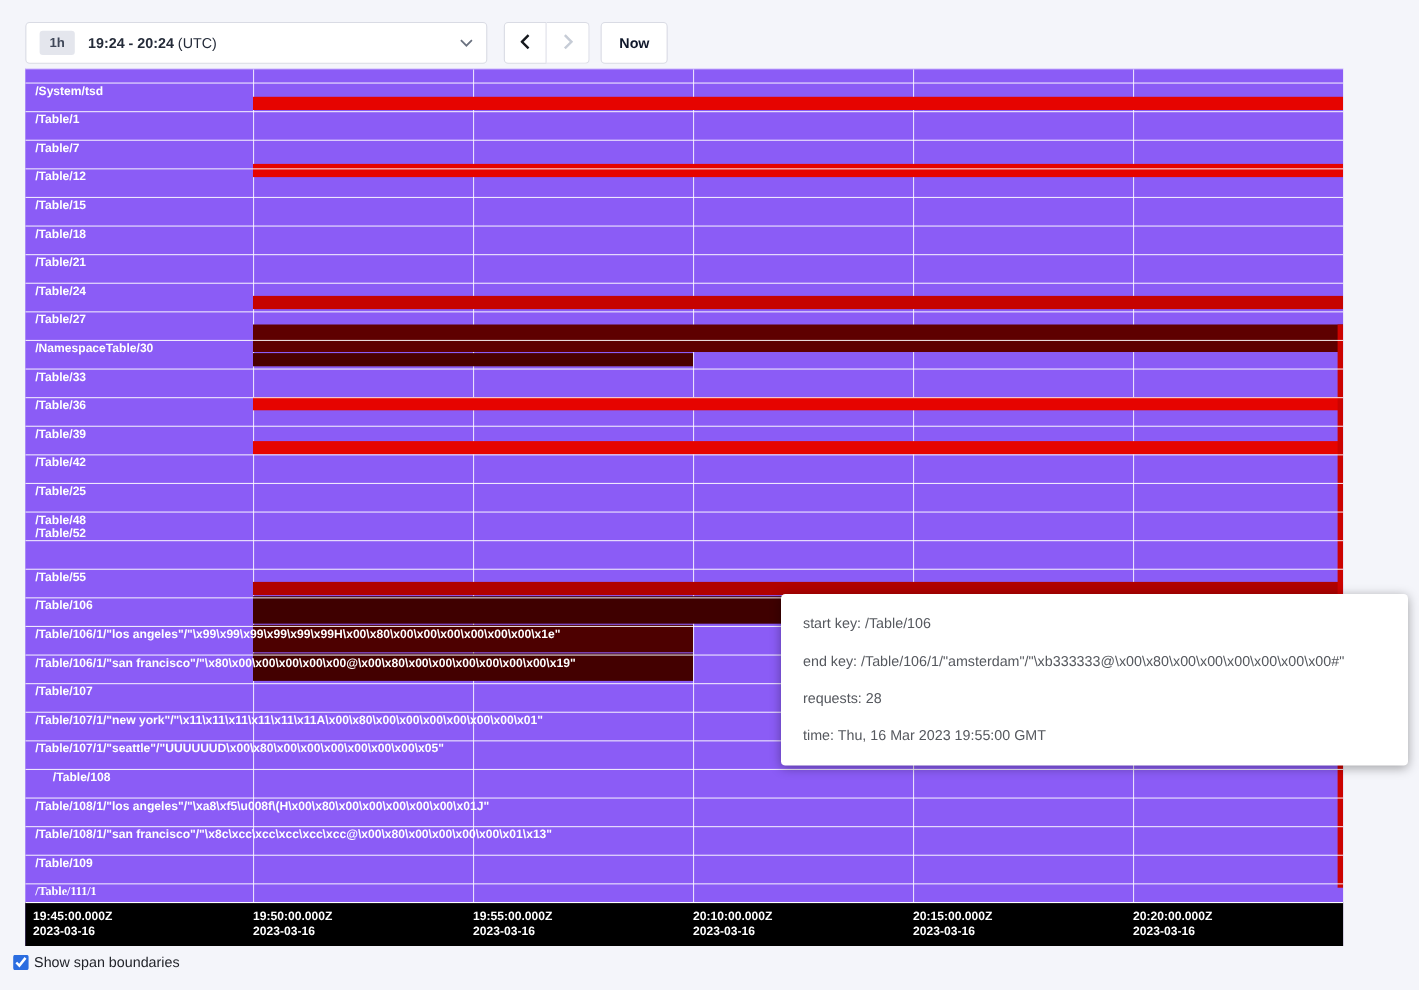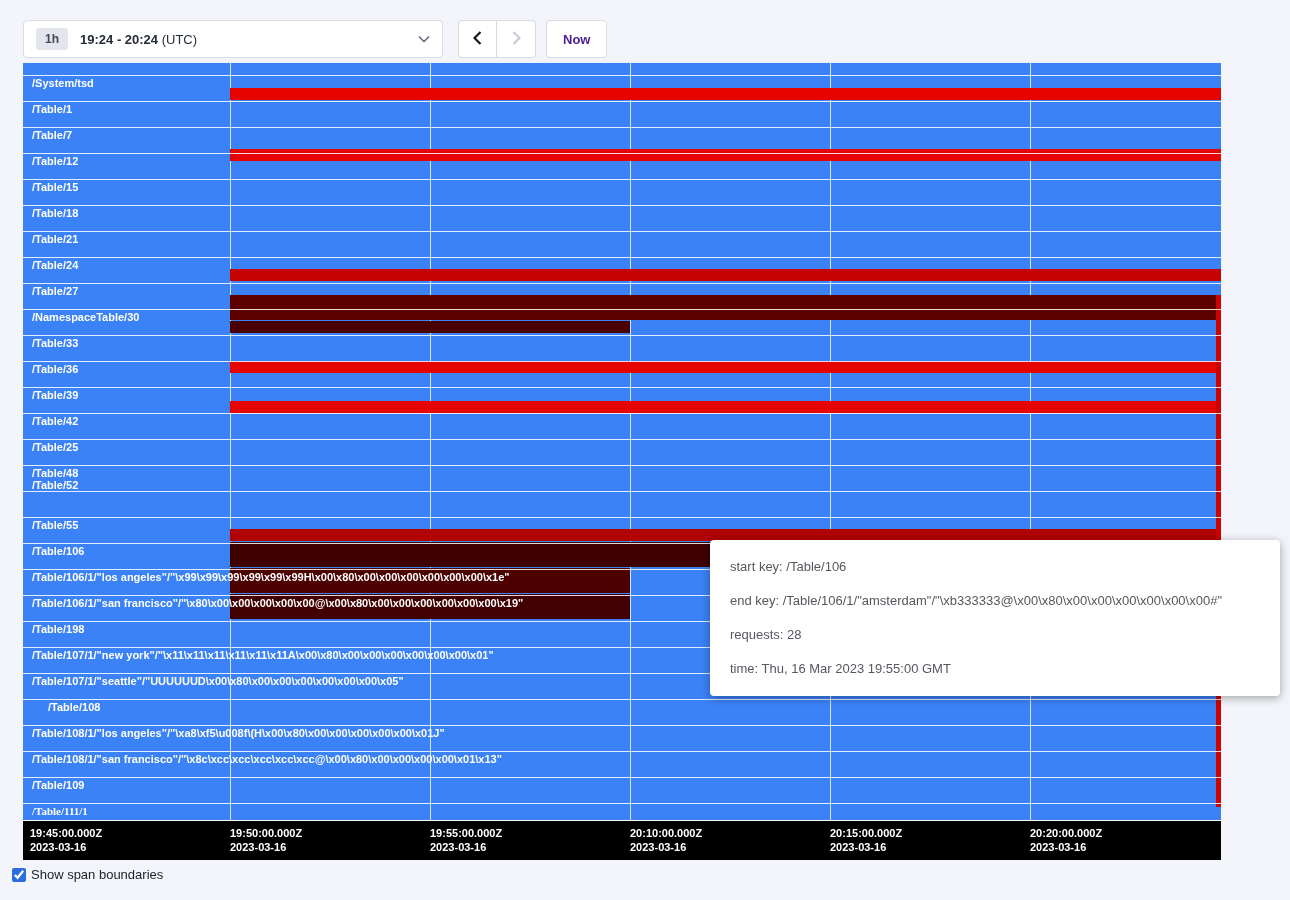--- a/index.html
+++ b/index.html
@@ -27,26 +27,26 @@
   .nav-btn{
     width:39px;height:38px;box-sizing:border-box;background:#fff;
     border:1px solid #d9dbe4;display:flex;align-items:center;justify-content:center;
     cursor:pointer;padding:0;
   }
   .nav-btn.prev{border-radius:4px 0 0 4px;}
   .nav-btn.next{border-radius:0 4px 4px 0;border-left:none;cursor:default;}
   .now-btn{
     margin-left:10px;height:38px;padding:0 16px;background:#fff;
     border:1px solid #d9dbe4;border-radius:4px;font-size:13px;font-weight:700;
-    color:#4c1d95;cursor:pointer;font-family:"Liberation Sans",sans-serif;
+    color:#0f172a;cursor:pointer;font-family:"Liberation Sans",sans-serif;
   }
   
   .canvas-wrap{
     position:relative;margin:4px 0 0 23px;
-    width:1198px;height:798px;background:#3b82f6;
+    width:1198px;height:798px;background:#8b5cf6;
   }
   .heat{
     position:absolute;left:0;right:0;top:0;bottom:40px;
     border-top:1px solid rgba(255,255,255,.9);
     overflow:hidden;box-sizing:border-box;
   }
   .hm-grid{position:absolute;top:0;width:1px;height:100%;background:rgba(255,255,255,.8);}
   .hm-band{position:absolute;}
   .hm-boundary{position:absolute;left:0;width:100%;height:1px;background:rgba(255,255,255,.85);}
   .hm-label{
@@ -171,21 +171,21 @@
         <div class="hm-label" style="top: 416px;">/Table/52</div>
         <div class="hm-boundary" style="top: 454px;"></div>
         <div class="hm-label" style="top: 456px;">/Table/55</div>
         <div class="hm-boundary" style="top: 480px;"></div>
         <div class="hm-label" style="top: 482px;">/Table/106</div>
         <div class="hm-boundary" style="top: 506px;"></div>
         <div class="hm-label" style="top: 508px;">/Table/106/1/"los angeles"/"\x99\x99\x99\x99\x99\x99H\x00\x80\x00\x00\x00\x00\x00\x00\x1e"</div>
         <div class="hm-boundary" style="top: 532px;"></div>
         <div class="hm-label" style="top: 534px;">/Table/106/1/"san francisco"/"\x80\x00\x00\x00\x00\x00@\x00\x80\x00\x00\x00\x00\x00\x00\x19"</div>
         <div class="hm-boundary" style="top: 558px;"></div>
-        <div class="hm-label" style="top: 560px;">/Table/198</div>
+        <div class="hm-label" style="top: 560px;">/Table/107</div>
         <div class="hm-boundary" style="top: 584px;"></div>
         <div class="hm-label" style="top: 586px;">/Table/107/1/"new york"/"\x11\x11\x11\x11\x11\x11A\x00\x80\x00\x00\x00\x00\x00\x00\x01"</div>
         <div class="hm-boundary" style="top: 610px;"></div>
         <div class="hm-label" style="top: 612px;">/Table/107/1/"seattle"/"UUUUUUD\x00\x80\x00\x00\x00\x00\x00\x00\x05"</div>
         <div class="hm-boundary" style="top: 636px;"></div>
         <div class="hm-label" style="top: 638px; margin-left: 16px;">/Table/108</div>
         <div class="hm-boundary" style="top: 662px;"></div>
         <div class="hm-label" style="top: 664px;">/Table/108/1/"los angeles"/"\xa8\xf5\u008f\(H\x00\x80\x00\x00\x00\x00\x00\x01J"</div>
         <div class="hm-boundary" style="top: 688px;"></div>
         <div class="hm-label" style="top: 690px;">/Table/108/1/"san francisco"/"\x8c\xcc\xcc\xcc\xcc\xcc@\x00\x80\x00\x00\x00\x00\x01\x13"</div>

